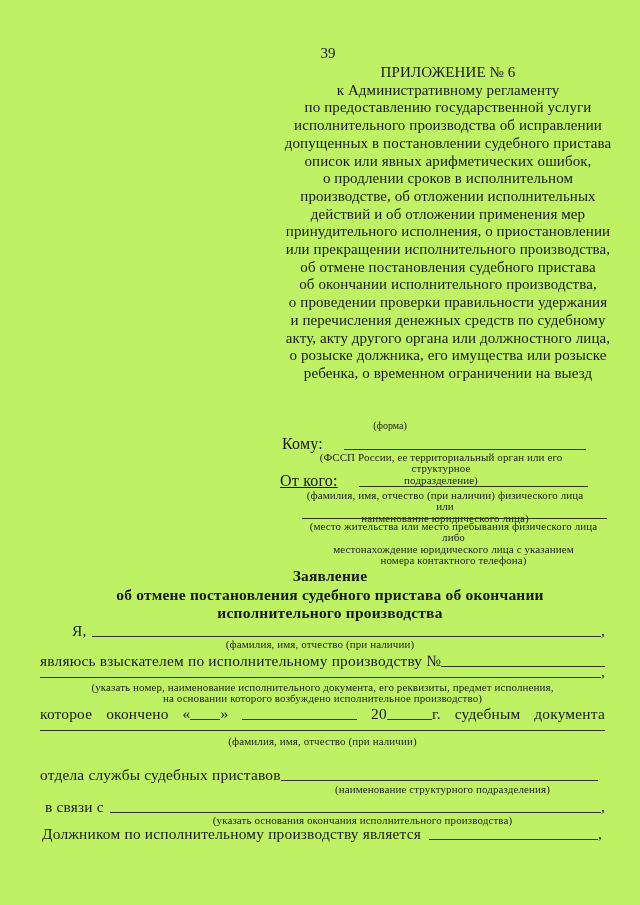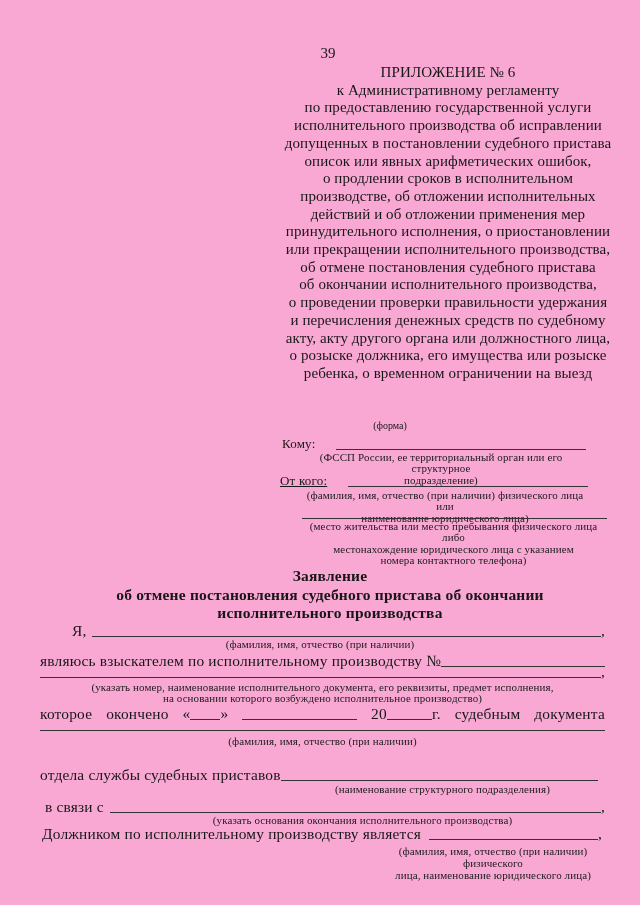--- a/index.html
+++ b/index.html
@@ -1,35 +1,35 @@
 <!DOCTYPE html>
 <html><head>
 <meta charset="utf-8">
 <style>
   html,body{margin:0;padding:0;background:#ffffff;}
   .page{
-    position:relative;width:640px;height:905px;background:#f9a8d4;
+    position:relative;width:640px;height:905px;background:#bef264;
     font-family:"Liberation Serif","DejaVu Serif",serif;color:#171717;overflow:hidden;
   }
   .pageno{position:absolute;left:300px;top:45px;width:56px;text-align:center;font-size:15px;}
   .header{
     position:absolute;left:262px;top:64px;width:372px;text-align:center;
     font-size:15px;line-height:17.7px;letter-spacing:0.1px;
   }
   .form-note{position:absolute;left:280px;top:420px;width:220px;text-align:center;font-size:10px;}
   .row{position:absolute;display:flex;align-items:flex-end;height:19px;font-size:15.4px;line-height:19px;letter-spacing:0.2px;white-space:nowrap;}
   .row .lbl{flex:0 0 auto;}
   .blank{display:inline-block;flex:1 1 auto;border-bottom:1px solid #333;height:14px;margin-bottom:3px;min-width:10px;}
   .blank.w30{flex:0 0 30px;}
   .blank.w115{flex:0 0 115px;}
   .blank.w45{flex:0 0 45px;}
   .blankline{position:absolute;border-bottom:1px solid #333;height:14px;}
   .comma{flex:0 0 auto;}
   .hint{position:absolute;font-size:11px;line-height:11.4px;text-align:center;color:#1b1b1b;letter-spacing:0.1px;}
-  .recip-row{font-size:13px;gap:21px;}
+  .recip-row{font-size:16px;gap:21px;}
   .app-heading{
     position:absolute;left:40px;top:567px;width:580px;text-align:center;
     font-weight:700;font-size:15.5px;line-height:18.6px;letter-spacing:0.2px;
   }
   .justify{justify-content:space-between;}
   .gap6{flex:0 0 6px;}
   .gap8{flex:0 0 8px;}
 </style>
 </head>
 <body>
@@ -149,18 +149,14 @@
     <span class="comma">,</span>
   </div>
   <div class="hint" style="left:110px;top:815px;width:505px;">(указать основания окончания исполнительного производства)</div>
 
   <div class="row" style="left:42px;top:824px;width:560px;justify-content:flex-end;">
     <span class="lbl">Должником по исполнительному производству является</span>
     <span class="gap8"></span>
     <span class="blank"></span>
     <span class="comma">,</span>
   </div>
-  <div class="hint" style="left:382px;top:845px;width:222px;line-height:12px;">
-      <div>(фамилия, имя, отчество (при наличии) физического</div>
-      <div>лица, наименование юридического лица)</div>
-    </div>
 
 </div>
 
 </body></html>

